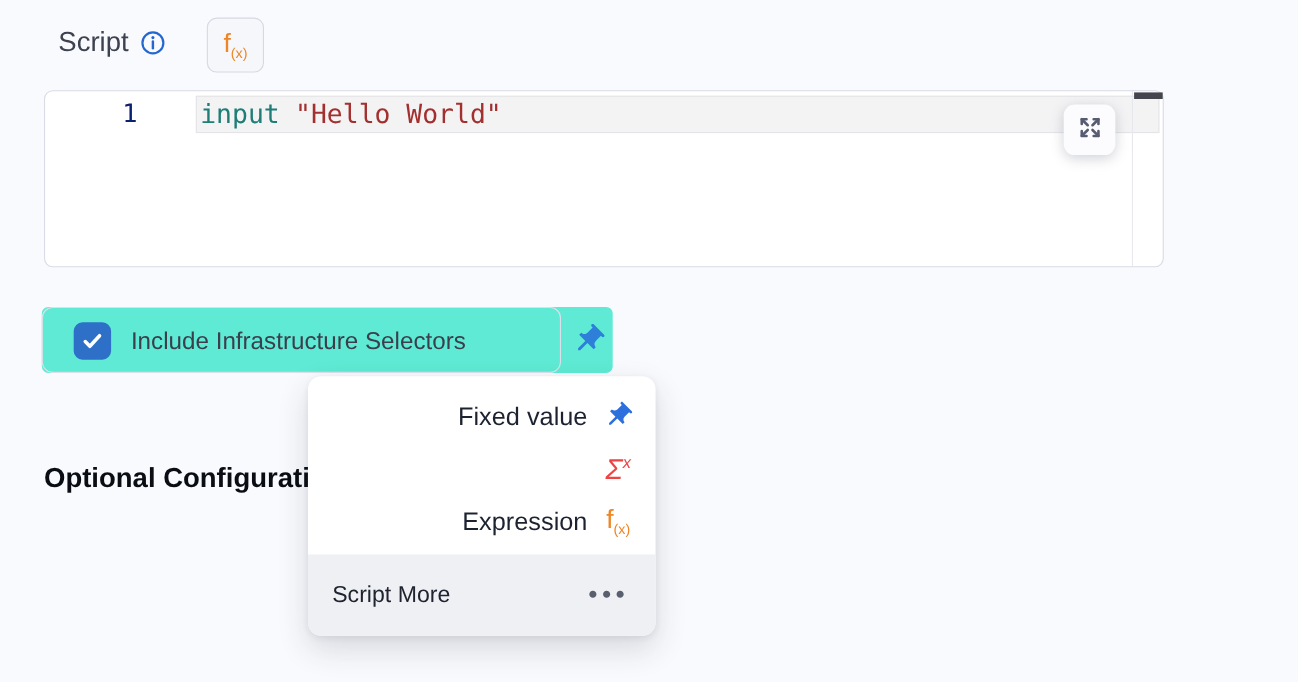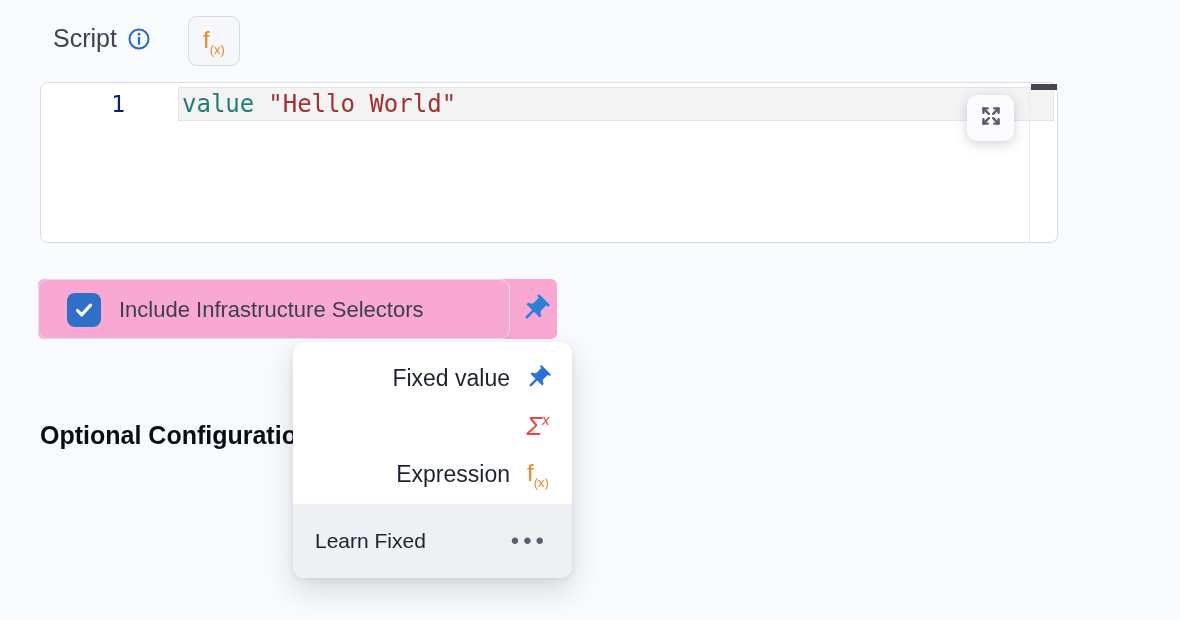--- a/index.html
+++ b/index.html
@@ -48,21 +48,21 @@
   .expand-btn {
     position:absolute; left:926px; top:12px; width:47px; height:46px;
     background:#fcfcfe; border-radius:10px;
     box-shadow:0 3px 12px rgba(88,93,114,0.28);
     display:flex; align-items:center; justify-content:center; cursor:pointer;
   }
 
   
   .toggle-row {
     position:absolute; left:38px; top:279px; width:519px; height:60px;
-    background:#f9a8d4; border-radius:6px;
+    background:#5eead4; border-radius:6px;
   }
   .toggle-inner {
     position:absolute; left:0; top:0; width:472px; height:60px;
     border:1px solid #dde0ea; border-radius:10px;
   }
   .checkbox {
     position:absolute; left:28px; top:13px; width:34px; height:34px;
     background:#2e70c7; border-radius:8px;
     display:flex; align-items:center; justify-content:center; cursor:pointer;
   }
@@ -73,21 +73,21 @@
   .row-pin { position:absolute; left:481px; top:14px; width:32px; height:32px; cursor:pointer; }
 
   
   .heading {
     position:absolute; left:40px; top:421px; z-index:1;
     font-size:25px; font-weight:bold; color:#0a0d13;
   }
 
   
   .menu {
-    position:absolute; left:293px; top:342px; width:279px; height:236px; z-index:2;
+    position:absolute; left:280px; top:342px; width:316px; height:236px; z-index:2;
     background:#ffffff; border-radius:12px;
     box-shadow:0 12px 28px rgba(40,41,61,0.16), 0 2px 6px rgba(40,41,61,0.08);
   }
   .menu-items { padding-top:12px; }
   .menu-item {
     height:48px; display:flex; align-items:center; justify-content:flex-end;
     padding-right:18px; gap:12px; cursor:pointer;
   }
   .menu-item-label { font-size:23px; color:#1c2230; }
   .menu-icon { width:32px; display:flex; align-items:center; justify-content:center; }
@@ -117,21 +117,21 @@
       <circle cx="12" cy="7.2" r="1.4" fill="#2468cf"></circle>
     </svg>
   </span>
   <button class="fx-btn">
     <span class="fx-glyph"><span>f</span><sub>(x)</sub></span>
   </button>
 
   <div class="editor">
     <div class="cur-line"></div>
     <div class="gutter-num">1</div>
-    <div class="code-line"><span class="code-cmd">value</span><span class="code-str">"Hello World"</span></div>
+    <div class="code-line"><span class="code-cmd">input</span><span class="code-str">"Hello World"</span></div>
     <div class="vsb-track"></div>
     <div class="vsb-thumb"></div>
     <div class="expand-btn">
       <span>
         <svg width="26" height="26" viewBox="0 0 24 24" fill="none" stroke="#575c70" stroke-width="2.2" stroke-linecap="round" stroke-linejoin="round">
           <polyline points="15,5 19,5 19,9"></polyline>
             <line x1="19" y1="5" x2="14" y2="10"></line>
           <polyline points="9,5 5,5 5,9"></polyline>
             <line x1="5" y1="5" x2="10" y2="10"></line>
           <polyline points="5,15 5,19 9,19"></polyline>
@@ -181,18 +181,18 @@
         </span>
       </div>
       <div class="menu-item">
         <span class="menu-item-label">Expression</span>
         <span class="menu-icon">
           <span class="fx-small"><span>f</span><sub>(x)</sub></span>
         </span>
       </div>
     </div>
     <div class="menu-footer">
-      <span class="learn-more">Learn Fixed</span>
+      <span class="learn-more">Script More</span>
       <span class="dots">•••</span>
     </div>
   </div>
 
 </div>
 
 </body></html>

